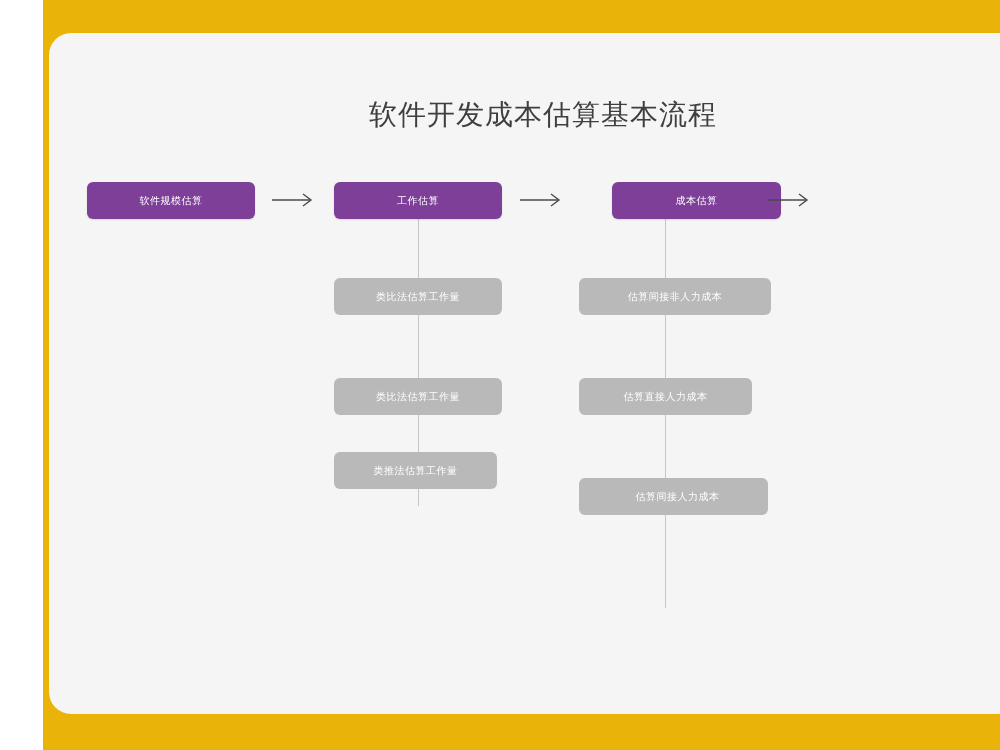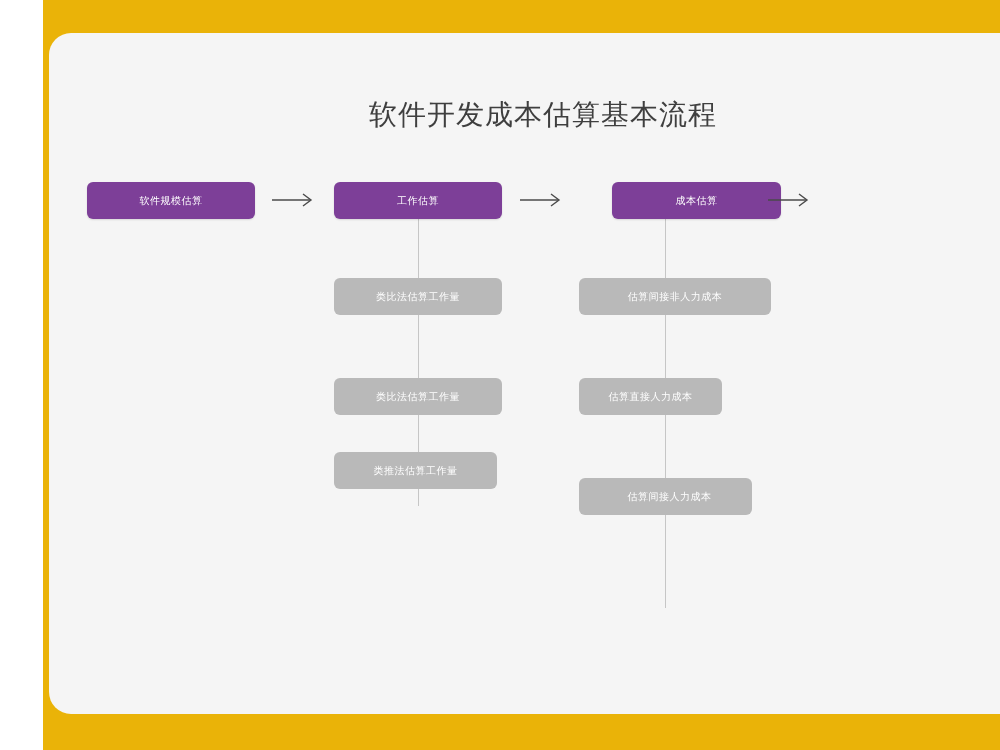--- a/index.html
+++ b/index.html
@@ -142,22 +142,22 @@
   </div>
 
   <div class="node sub" style="left:291px; top:452px; width:163px;">
     <span>类推法估算工作量</span>
   </div>
 
   <div class="node sub" style="left:536px; top:278px; width:192px;">
     <span>估算间接非人力成本</span>
   </div>
 
-  <div class="node sub" style="left:536px; top:378px; width:143px;">
+  <div class="node sub" style="left:536px; top:378px; width:173px;">
     <span>估算直接人力成本</span>
   </div>
 
-  <div class="node sub" style="left:536px; top:478px; width:173px;padding-left:8px;">
+  <div class="node sub" style="left:536px; top:478px; width:189px;padding-left:8px;">
     <span>估算间接人力成本</span>
   </div>
 
 
 </div>
 
 </body></html>

